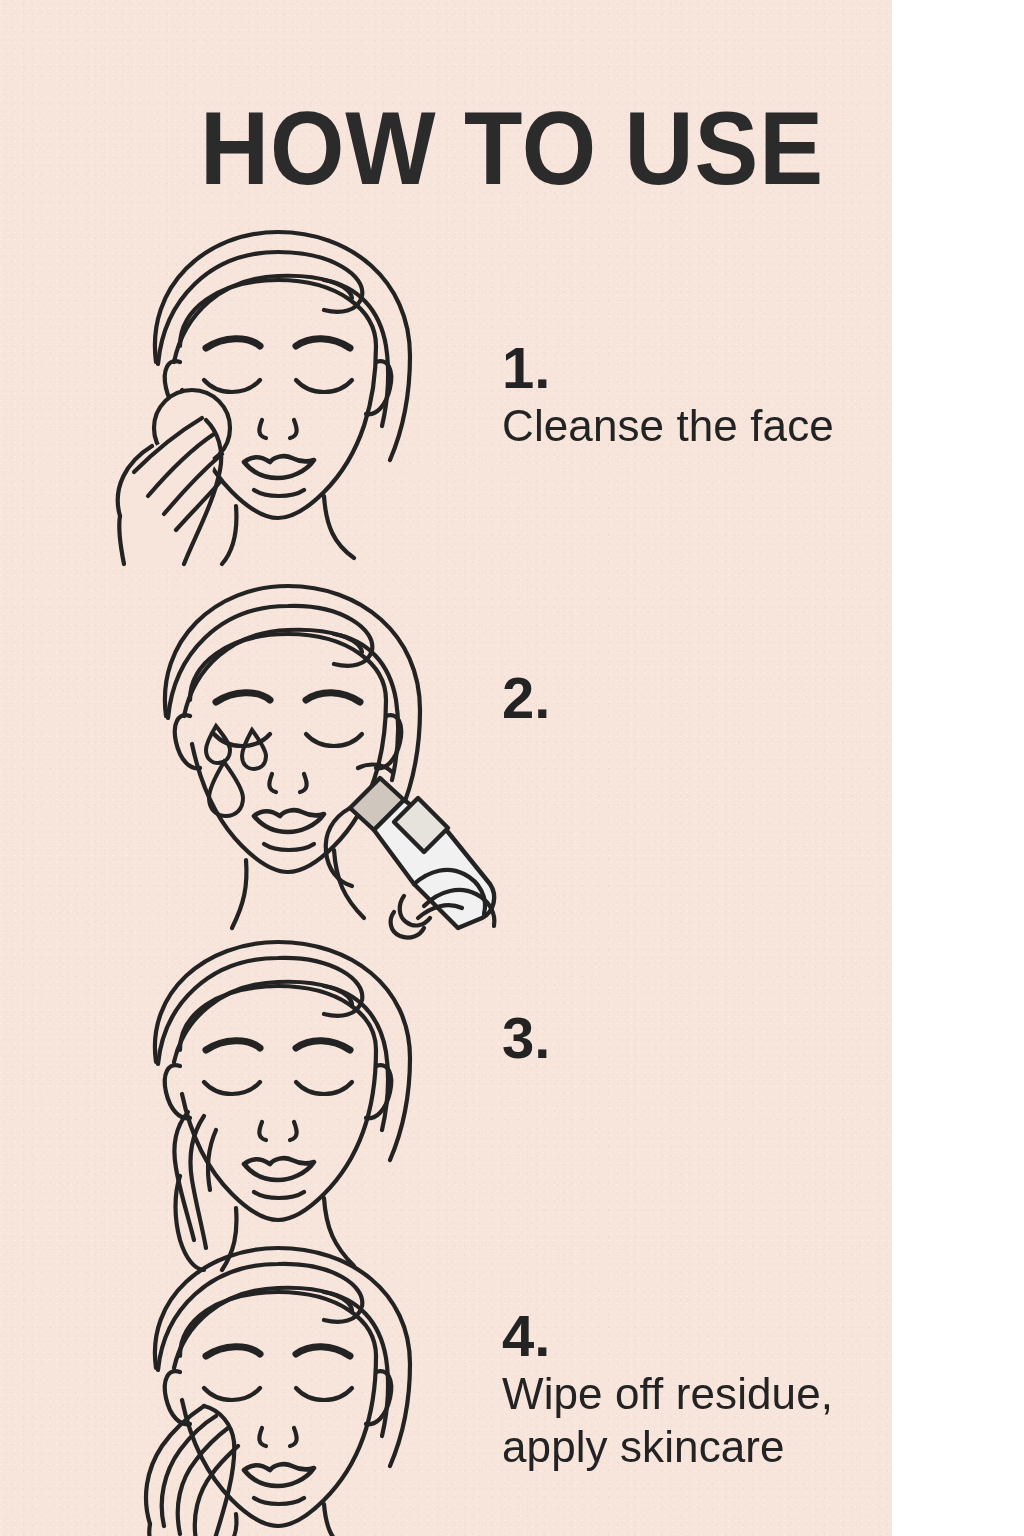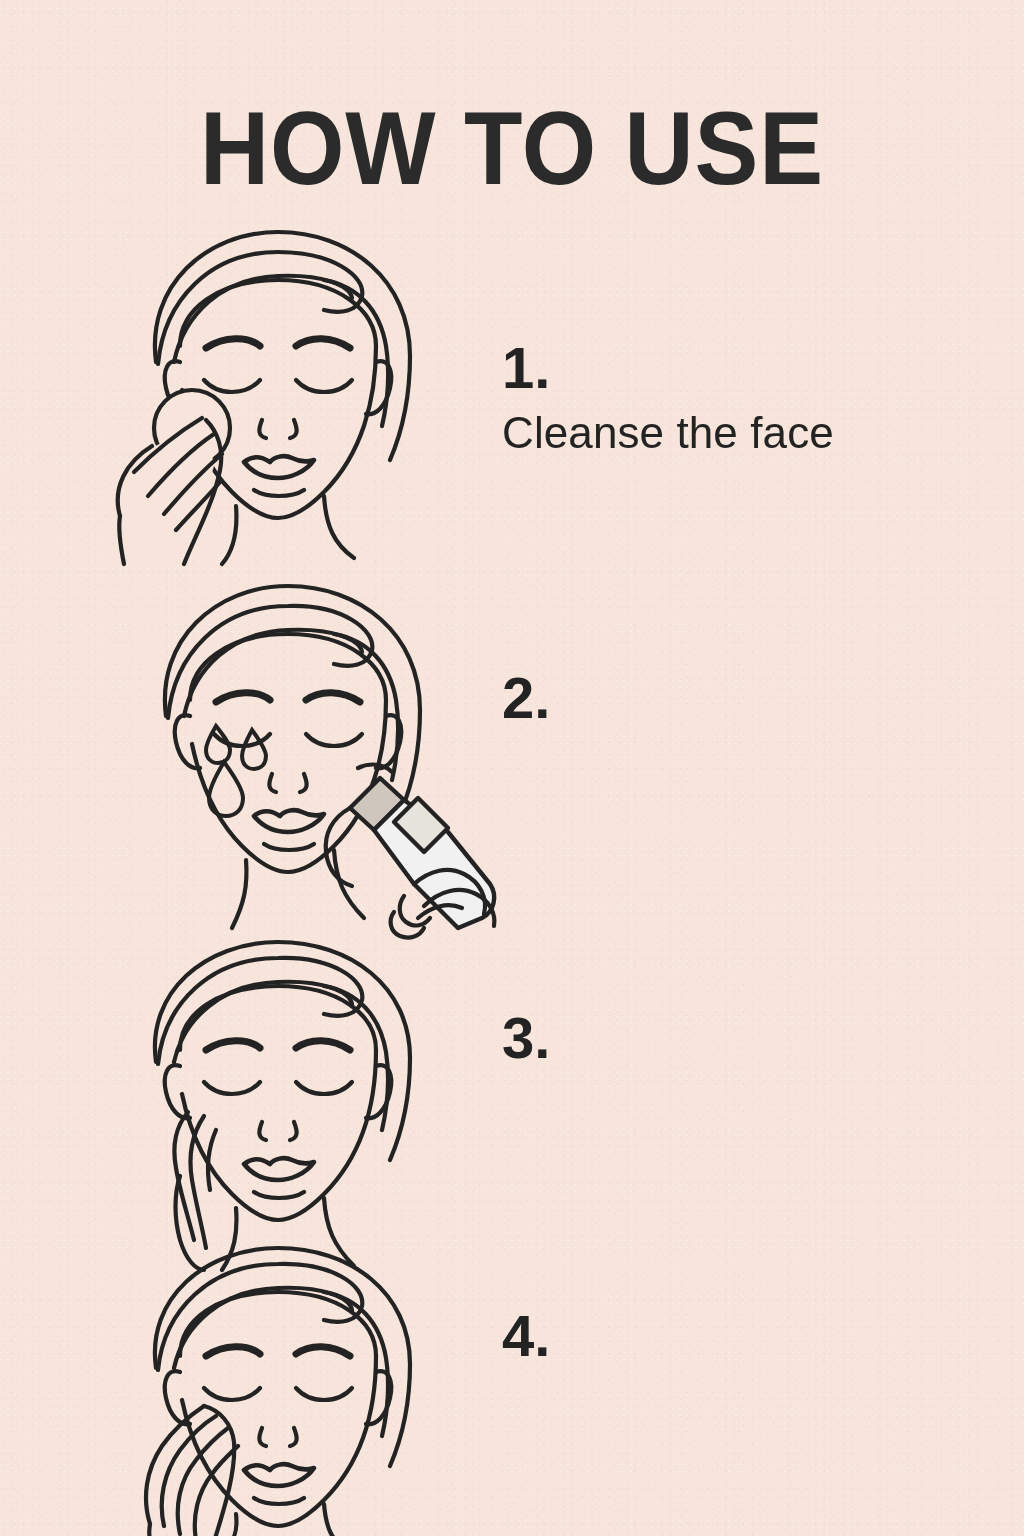--- a/index.html
+++ b/index.html
@@ -8,21 +8,21 @@
   }
   body {
     width: 1024px;
     height: 1536px;
     overflow: hidden;
     font-family: "Liberation Sans", sans-serif;
   }
 
   #poster {
     position: relative;
-    width: 1024px;
+    width: 892px;
     height: 1536px;
     background: #f7e4db;
     overflow: hidden;
   }
 
   
   #paper-texture {
     position: absolute;
     inset: 0;
     pointer-events: none;
@@ -79,21 +79,21 @@
     line-height: 1.02;
     letter-spacing: 0px;
     color: #232323;
   }
   .step-label {
     font-size: 44px;
     font-weight: normal;
     line-height: 1.2;
     letter-spacing: .1px;
     color: #232323;
-    margin-top: 10px;
+    margin-top: 3px;
     white-space: pre-line;
   }
 
   
   #step-1 { top: 214px; }
   #step-1 .step-text { top: 124px; }
   #step-2 { top: 566px; }
   #step-2 .step-text { top: 102px; }
   #step-3 { top: 940px; }
   #step-3 .step-text { top: 68px; }
@@ -292,16 +292,18 @@
           <path class="ln" d="M46 278 C40 252 46 224 62 202 C74 186 88 174 98 168"></path>
           <path class="ln" d="M62 286 C56 258 62 232 78 212 C90 196 102 186 110 180"></path>
           <path class="ln" d="M78 292 C74 268 80 244 94 226 C104 212 114 204 120 198"></path>
           <path class="ln" d="M32 276 C30 288 32 296 38 300"></path>
           <path class="ln" d="M86 158 C102 162 114 176 116 194 C118 222 108 256 94 300"></path>
         </g>
       </svg>
     </div>
     <div class="step-text">
       <div class="step-num">4.</div>
+      <div class="step-label">Wipe off residue,
+apply skincare</div>
     </div>
   </div>
 
 </div>
 
 </body></html>

